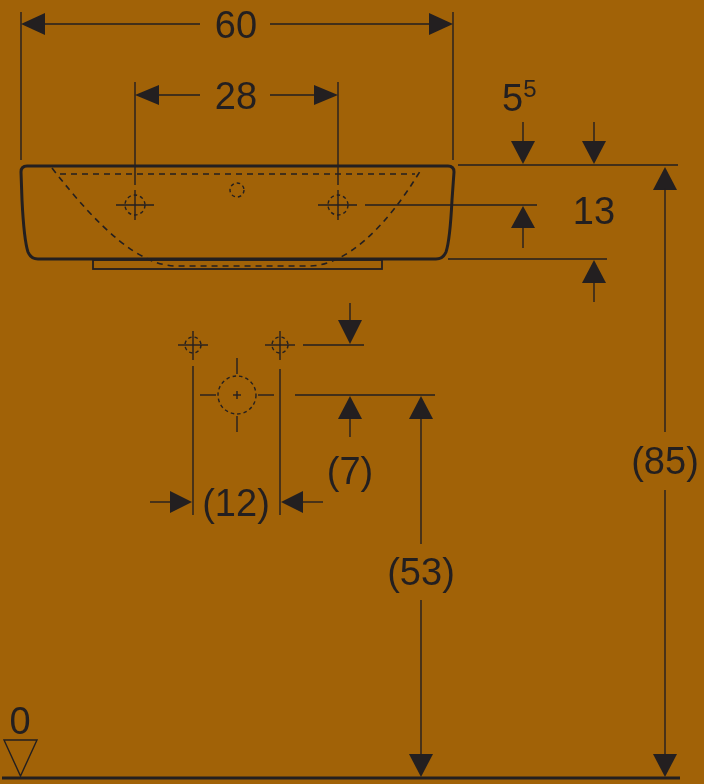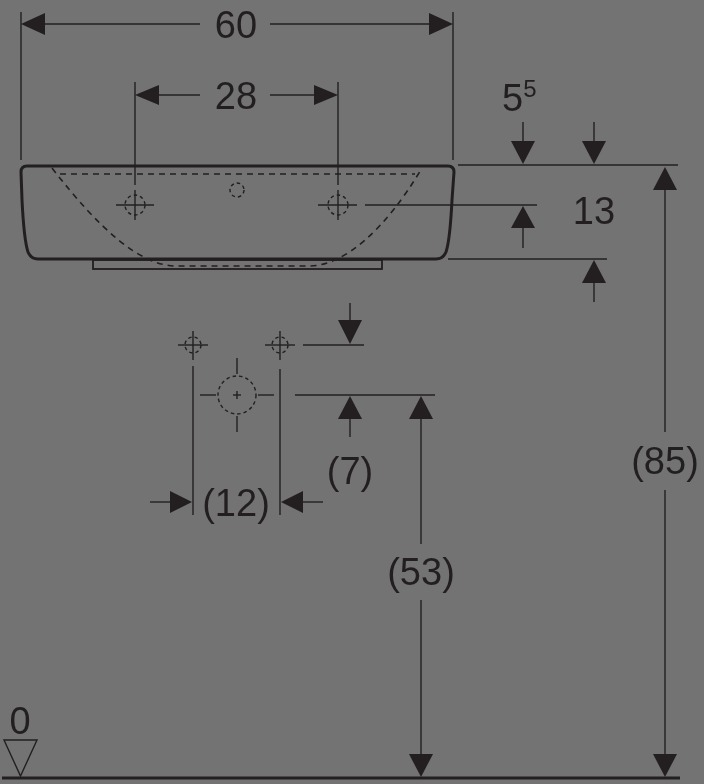--- a/index.html
+++ b/index.html
@@ -1,16 +1,16 @@
 <!DOCTYPE html>
 <html><head>
 <meta charset="utf-8">
 <style>
   html, body { margin: 0; padding: 0; background: #ffffff; }
-  #canvas { position: relative; width: 704px; height: 784px; overflow: hidden; background: #737373; }
+  #canvas { position: relative; width: 704px; height: 784px; overflow: hidden; background: #a16207; }
   svg { position: absolute; left: 0; top: 0; }
   .lbl { font-family: "Liberation Sans", sans-serif; fill: #231f20; }
   .big { font-size: 38px; }
   .sup { font-size: 24px; }
   .thin { stroke: #231f20; stroke-width: 1.4; fill: none; }
   .thick { stroke: #231f20; stroke-width: 3; fill: none; }
   .dash { stroke: #231f20; stroke-width: 1.6; fill: none; stroke-dasharray: 6 5; }
   .dash-s { stroke: #231f20; stroke-width: 1.4; fill: none; stroke-dasharray: 3.5 3; }
   .arr { fill: #231f20; stroke: none; }
 </style>

